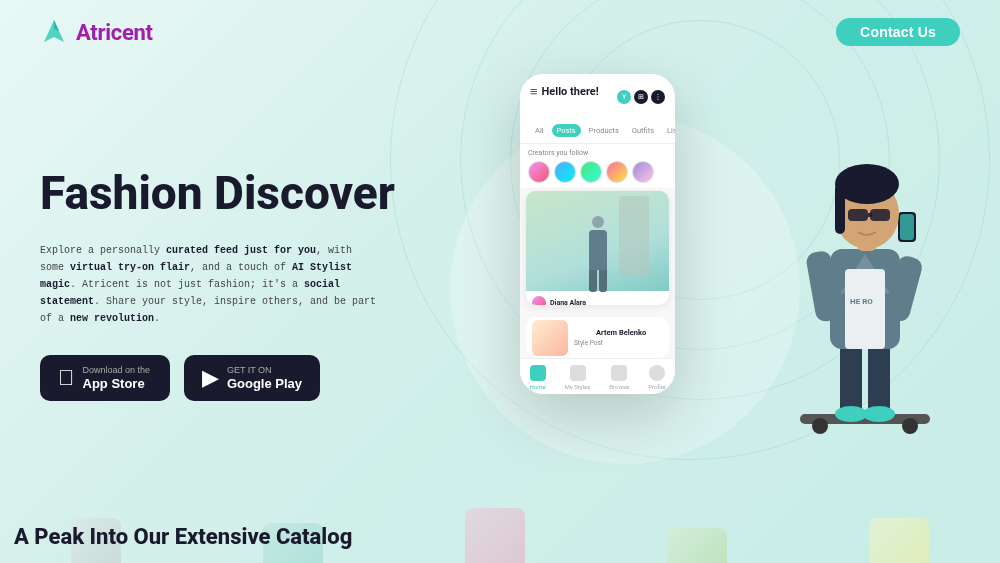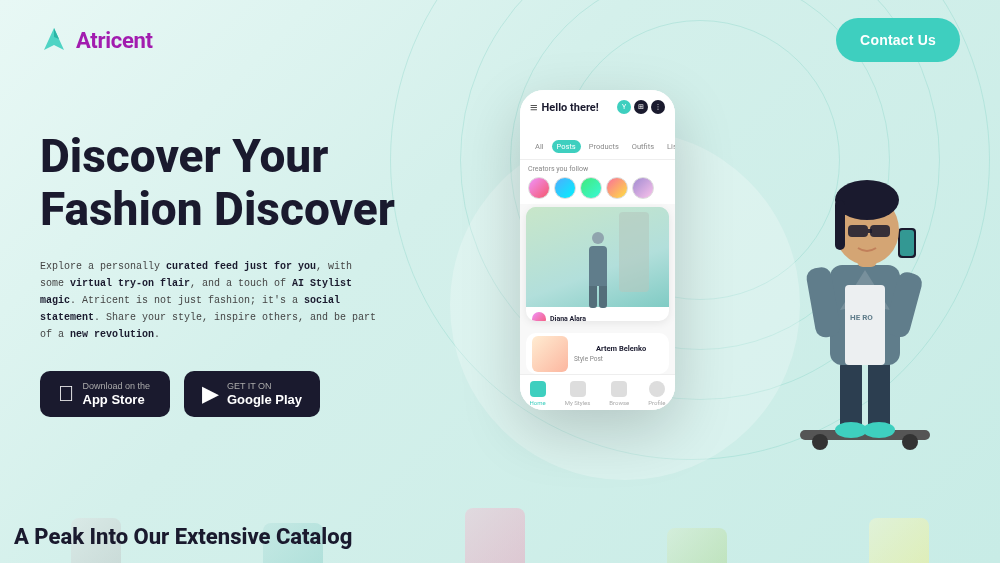--- a/index.html
+++ b/index.html
@@ -52,21 +52,21 @@
       font-size: 22px;
       font-weight: 700;
       color: #a21caf;
       letter-spacing: -0.3px;
     }
     .contact-btn {
       background: #3ecfbf;
       color: white;
       border: none;
       border-radius: 25px;
-      padding: 14px 24px;
+      padding: 6px 24px;
       font-size: 14px;
       font-weight: 600;
       cursor: pointer;
       letter-spacing: 0.2px;
     }
 
     
     .main-content {
       position: relative;
       z-index: 5;
@@ -372,21 +372,21 @@
     </svg>
     <span class="logo-text">Atricent</span>
   </div>
   <button class="contact-btn">Contact Us</button>
 </nav>
 
 <div class="main-content">
 
   <div class="left-side">
     <h1 class="hero-title">
-      <span>Discover Your</span><br>
+      <br>
       <span>Fashion Discover</span>
     </h1>
     <p class="hero-description">
       Explore a personally <strong>curated feed just for you</strong>, with some <strong>virtual try-on flair</strong>, and a touch of <strong>AI Stylist magic</strong>. Atricent is not just fashion; it's a <strong>social statement</strong>. Share your style, inspire others, and be part of a <strong>new revolution</strong>.
     </p>
     <div class="store-buttons">
       <button class="store-btn">
         <span class="store-btn-icon"></span>
         <span class="store-btn-text">
           <div class="store-btn-small">Download on the</div>
@@ -403,21 +403,21 @@
     </div>
   </div>
 
   <div class="right-side">
 
     <div class="arc-deco"></div>
 
     <div class="phone-mockup">
       <div class="phone-inner">
         <div class="phone-header">
-          <div style="display:flex; justify-content:space-between; align-items:flex-start;">
+          <div style="display:flex; justify-content:space-between; align-items:flex-end;">
             <span class="phone-greeting">Hello there!</span>
             <div style="display:flex; gap:3px;">
               <div class="ph-icon">Y</div>
               <div class="ph-icon ph-icon-dark">⊞</div>
               <div class="ph-icon ph-icon-dark">⋮</div>
             </div>
           </div>
           <div class="phone-tabs">
             <span class="ph-tab">All</span>
             <span class="ph-tab active">Posts</span>

